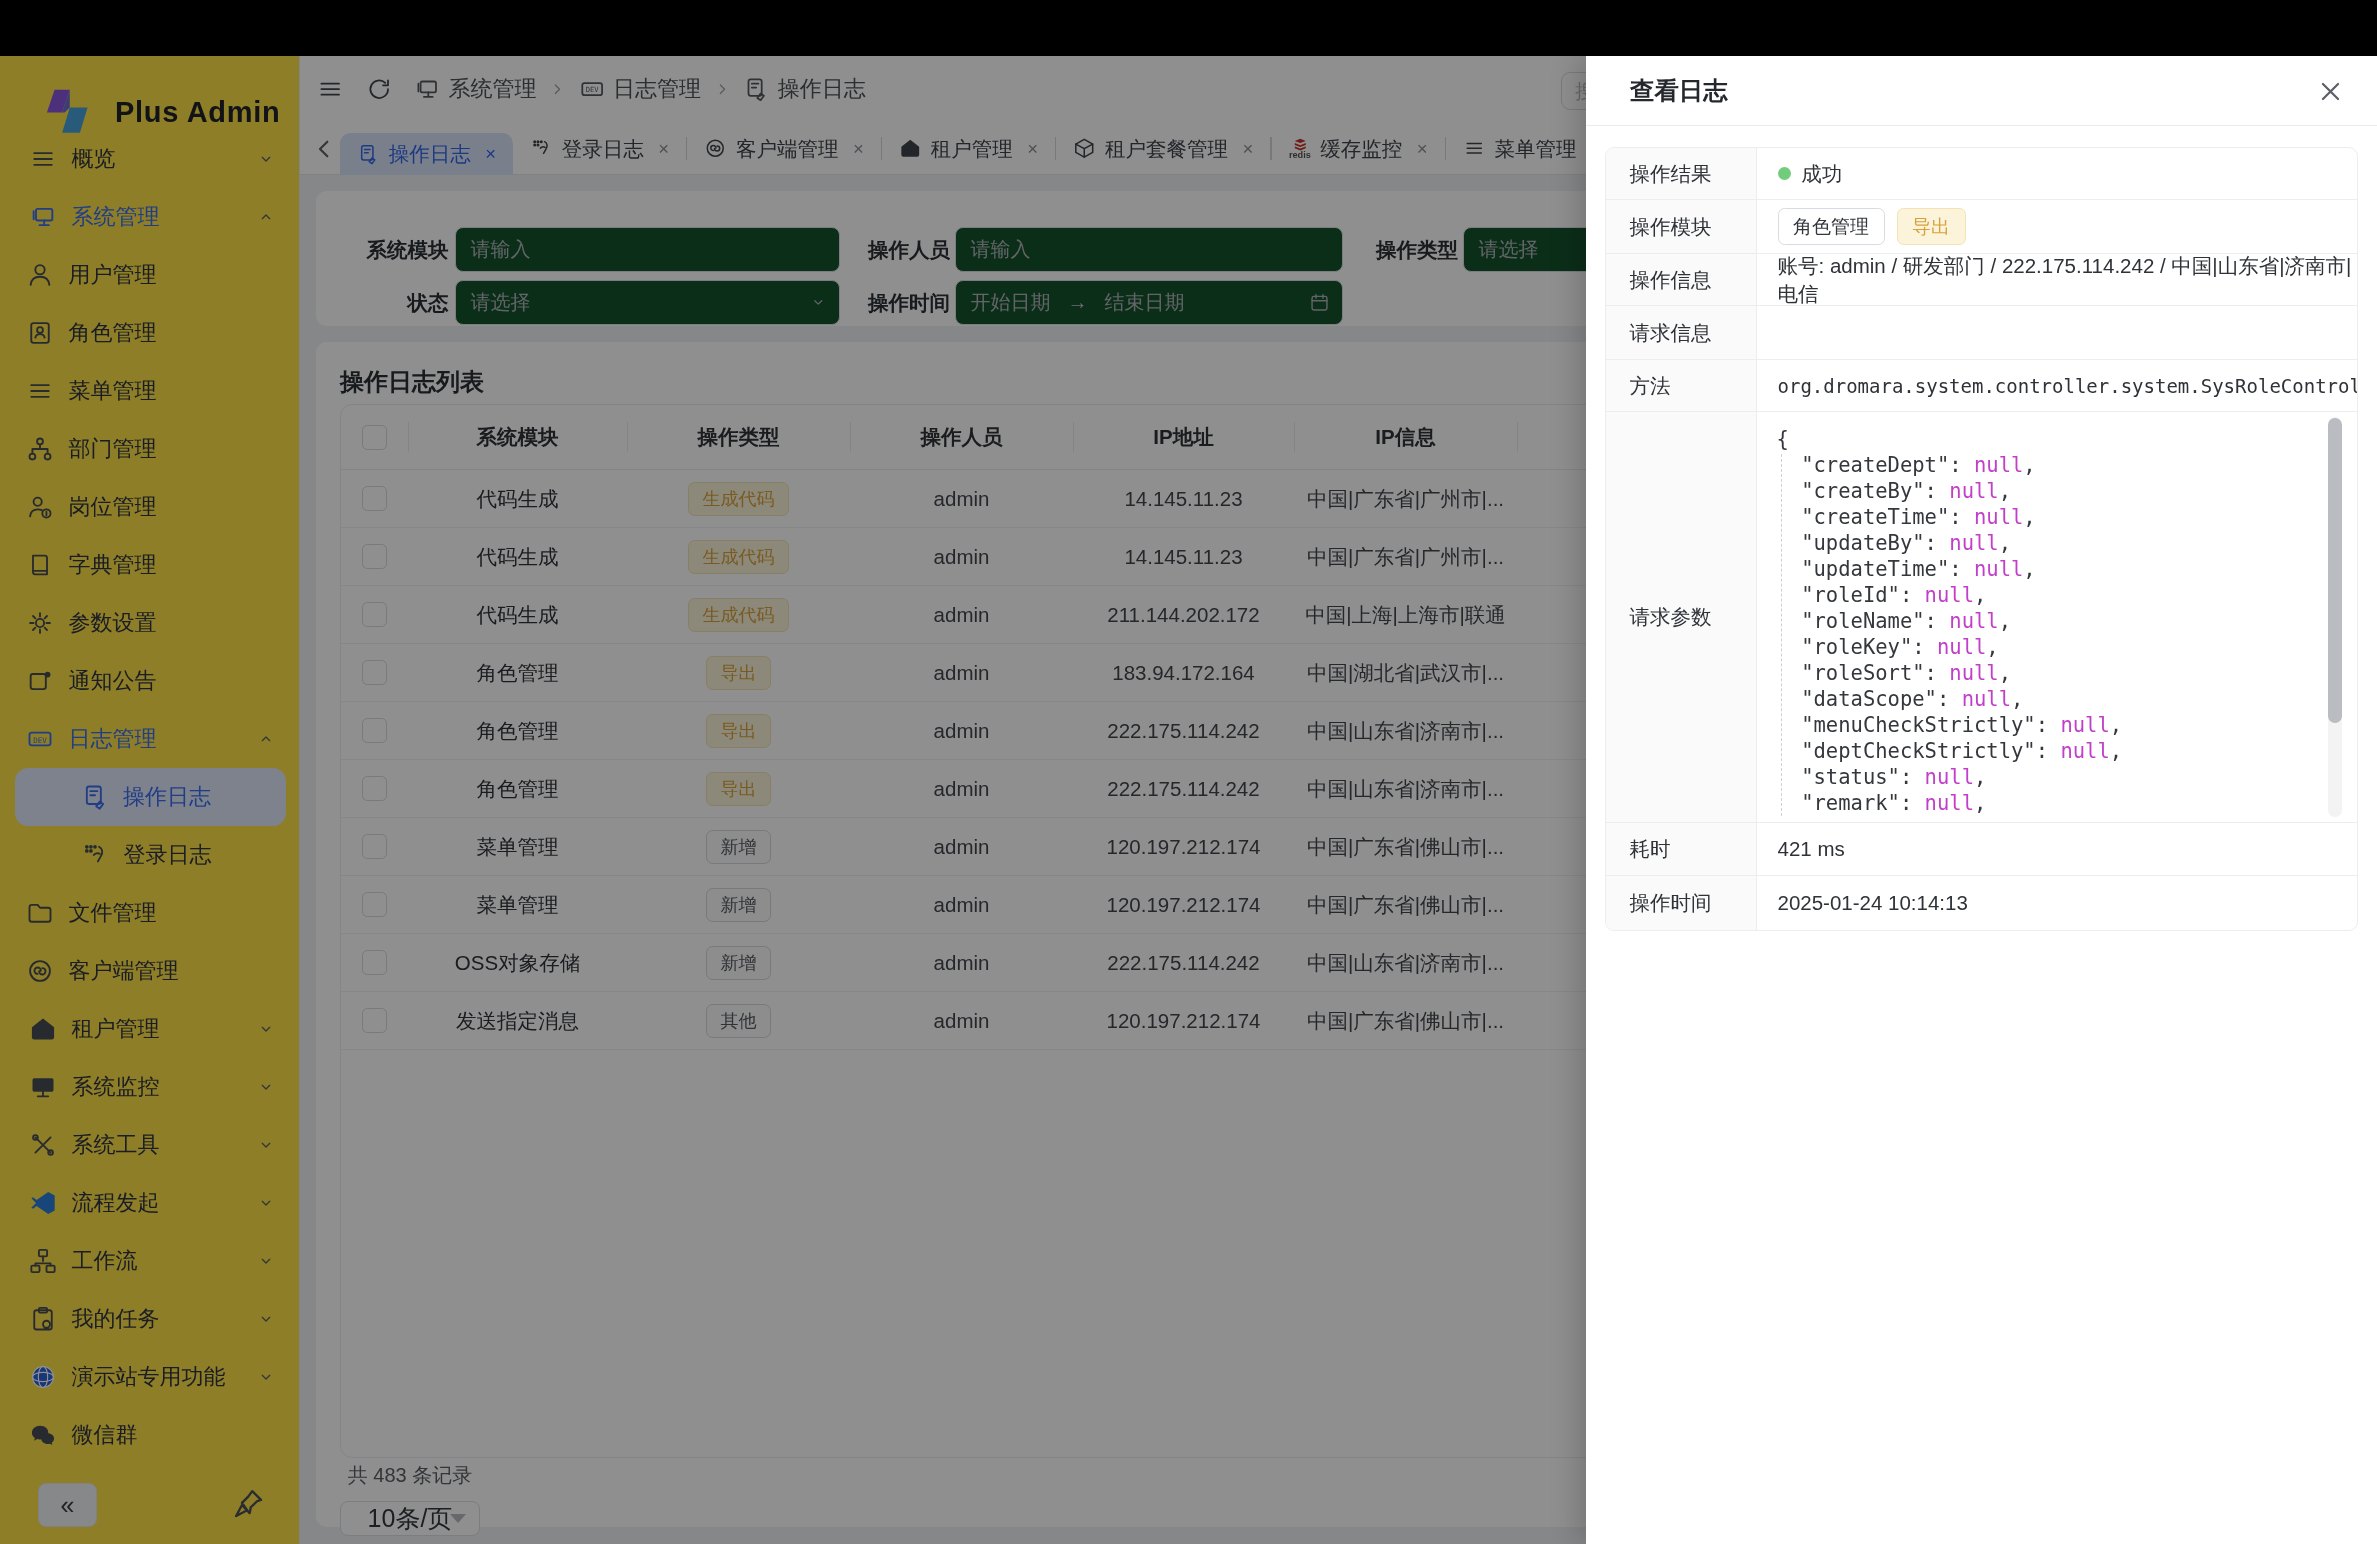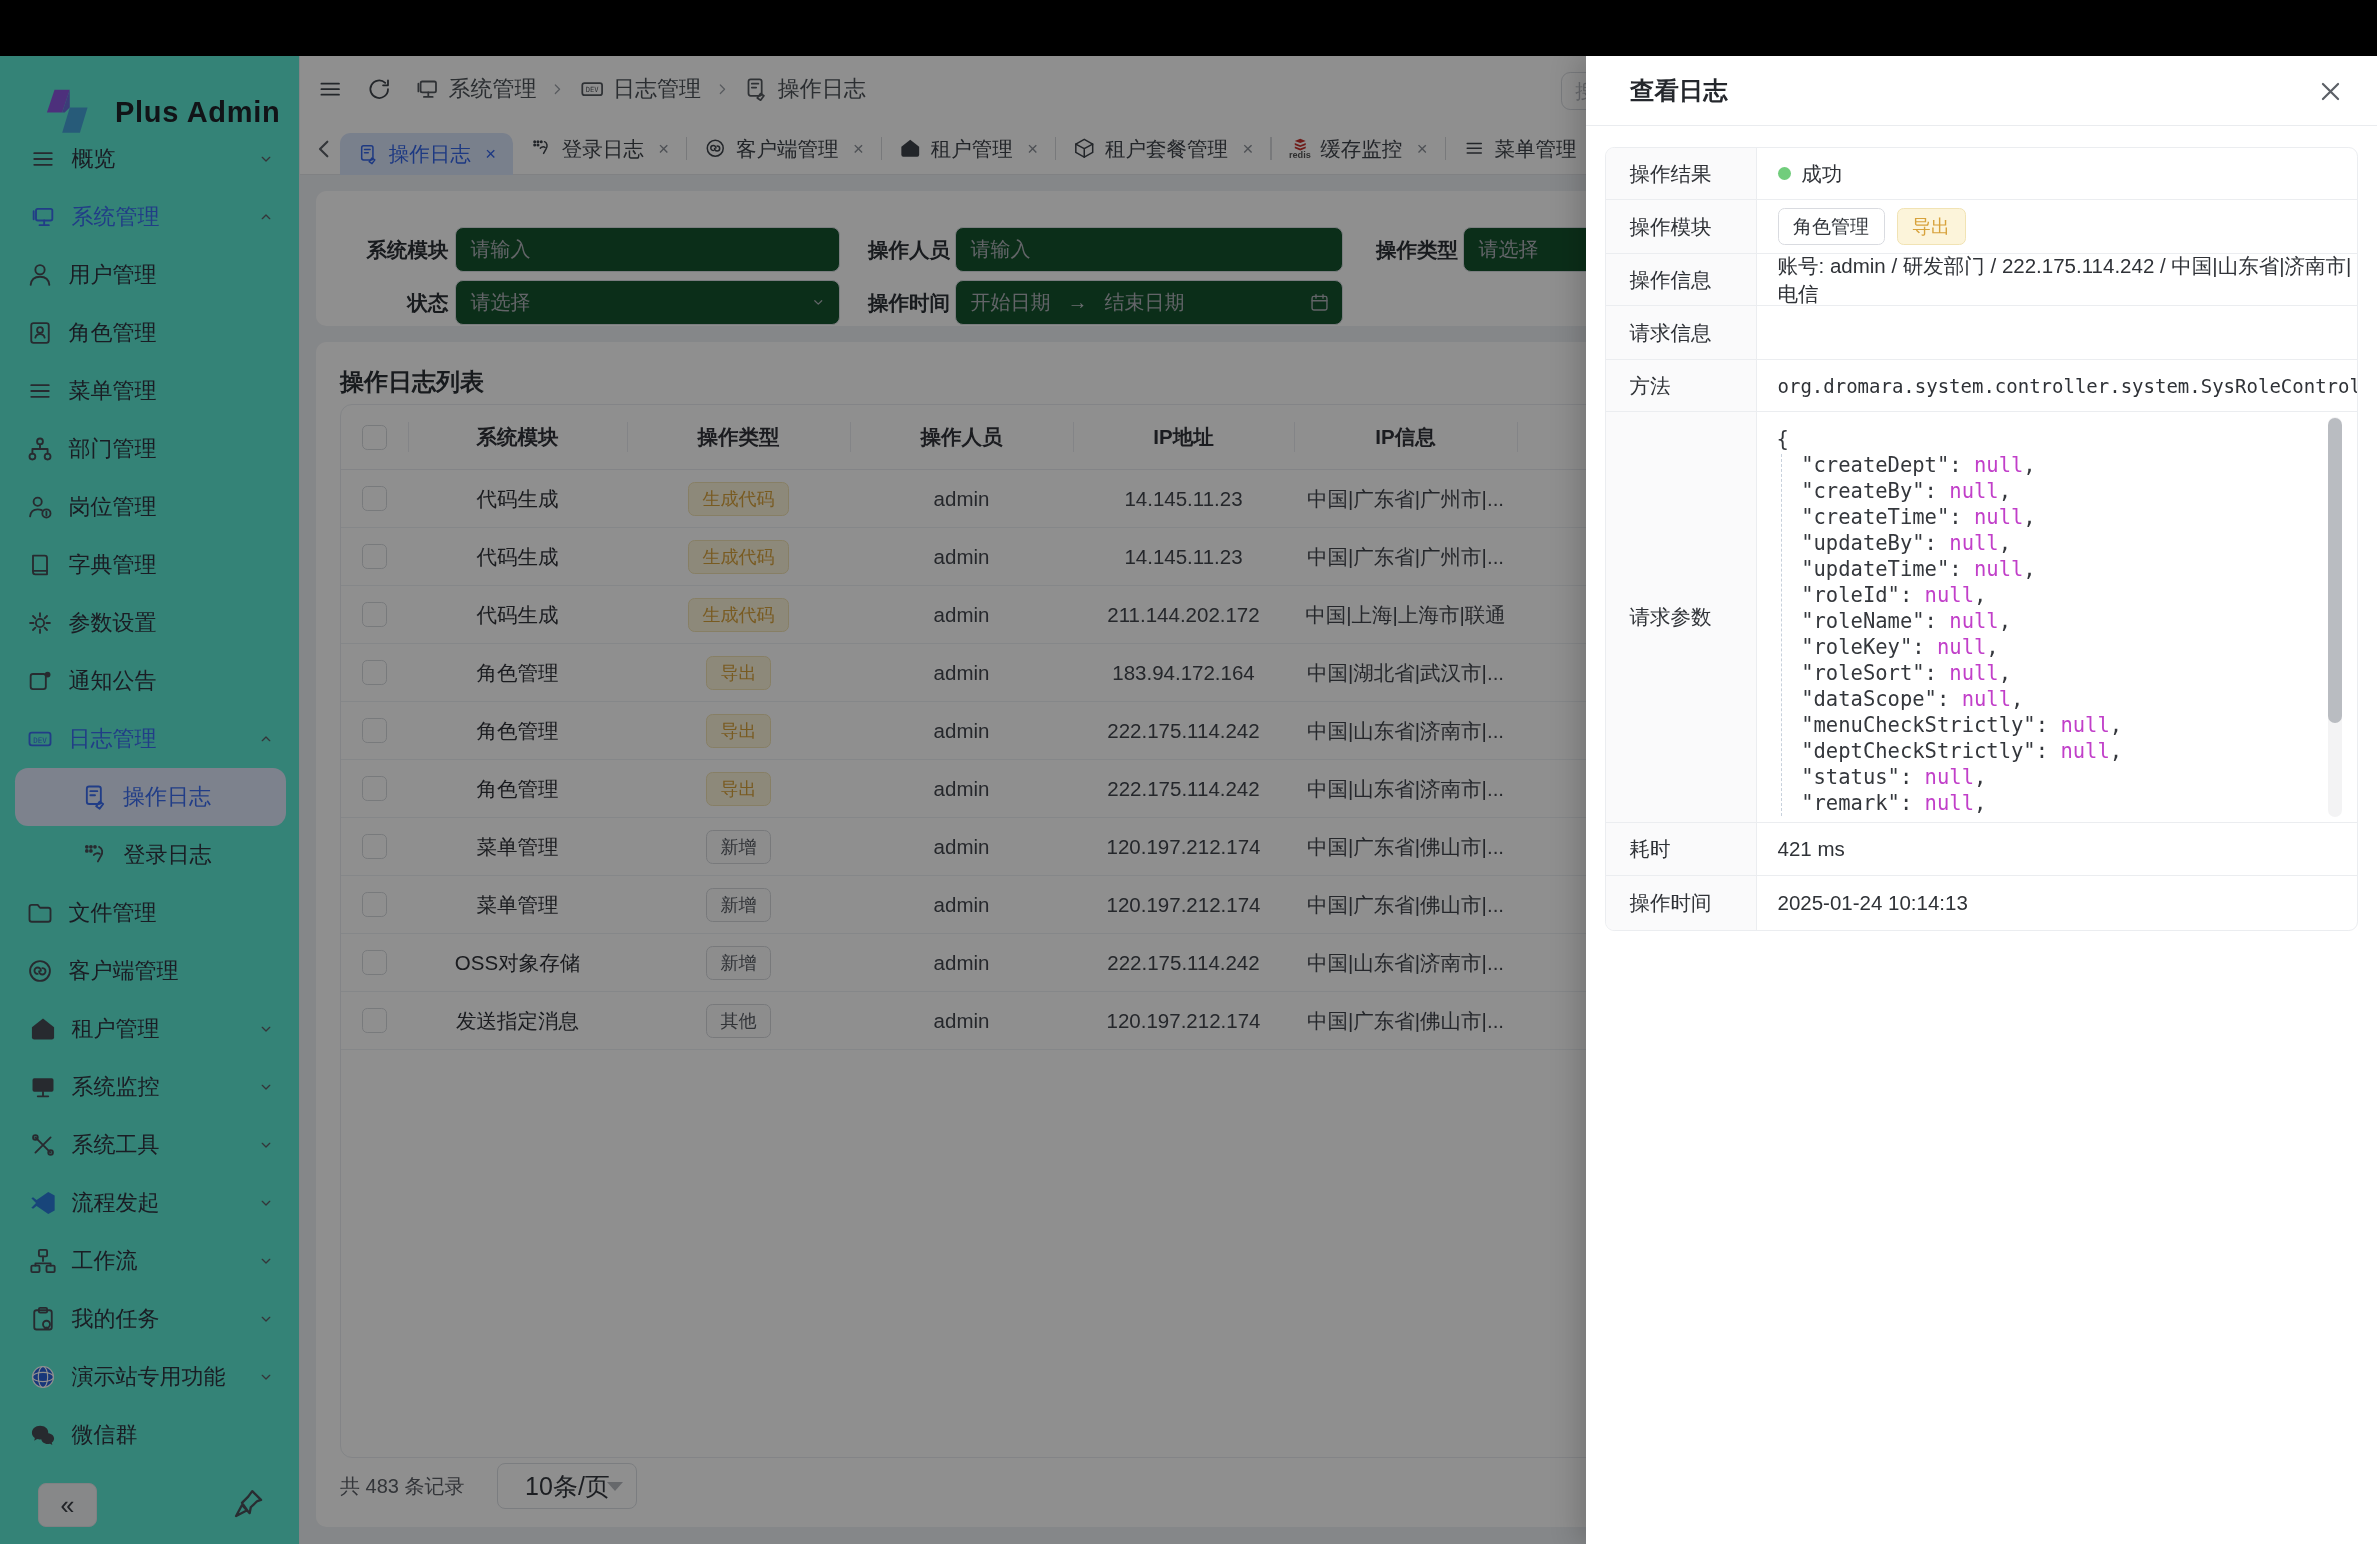--- a/index.html
+++ b/index.html
@@ -5,21 +5,21 @@
   * { margin:0; padding:0; box-sizing:border-box; }
   html,body { width:2377px; height:1544px; overflow:hidden; background:#000;
     font-family:"Liberation Sans","DejaVu Sans",sans-serif; }
   .abs { position:absolute; }
   #stage { position:relative; width:2377px; height:1544px; background:#eef0f4; }
 
   
   #topbar { left:0; top:0; width:2377px; height:56px; background:#000; z-index:5; }
 
   
-  #sidebar { left:0; top:56px; width:300px; height:1488px; background:#5eead4; border-right:1.3px solid #eceef1; z-index:10; }
+  #sidebar { left:0; top:56px; width:300px; height:1488px; background:#fde047; border-right:1.3px solid #eceef1; z-index:10; }
   #logo { position:absolute; left:38px; top:26.4px; display:flex; align-items:center; gap:16px; }
   #logo .logo-badge { width:61px; height:61px; }
   #logo .logo-text { font-size:29px; font-weight:700; color:#1f2329; letter-spacing:0.7px; }
   #nav { position:absolute; left:0; top:74px; width:300px; }
   .nav-item { position:relative; height:58px; display:flex; align-items:center; color:#2f3440; cursor:pointer; }
   .nav-item .nico { width:28px; height:28px; flex:0 0 28px; color:#474c55; display:flex; align-items:center; }
   .nav-item .nico svg { width:28px; height:28px; }
   .nav-item .nlabel { font-size:22px; margin-left:14.5px; white-space:nowrap; }
   .nav-item .nchev { position:absolute; right:24px; color:#5c6067; width:20px; height:20px; }
   .nav-item.lvl0 { padding-left:29px; }
@@ -85,21 +85,21 @@
   .col-oper { width:223px; }
   .col-ip { width:221px; }
   .col-ipinfo { width:223px; }
   .col-rest { flex:1; }
   .cbx { width:25px; height:25px; border:1.3px solid #d6d9de; border-radius:5.3px; background:#fff; }
   .tag { display:inline-flex; align-items:center; height:34px; padding:0 13.2px; border-radius:6.6px; font-size:18px; border:1.3px solid transparent; }
   .tag.warning { color:#d7a23c; background:#fcf4da; border-color:#f1e3b4; }
   .tag.info { color:#585c63; background:#fbfbfc; border-color:#d6d8dc; }
   .mod-cell { color:#303339; }
 
-  #pager { position:absolute; left:24px; bottom:17px; height:48px; display:flex; align-items:center; gap:33px; }
+  #pager { position:absolute; left:24px; bottom:17px; height:48px; display:flex; align-items:center; gap:12px;flex-direction:column; }
   #pager .total { font-size:20px; color:#5b5f66; }
   #page-size { position:relative; width:140px; height:46px; border:1.3px solid #dcdfe4; border-radius:8px;
     display:flex; align-items:center; justify-content:center; font-size:25px; color:#33373d; background:#fff; }
   #page-size .caret { position:absolute; right:13.2px; width:0; height:0; border-left:8px solid transparent; border-right:8px solid transparent; border-top:9.2px solid #b6b9bf; }
 
   
   #overlay { left:0; top:0; width:2377px; height:1544px; background:rgba(0,0,0,0.44); z-index:40; }
   #drawer { left:1586px; top:56px; width:791px; height:1488px; background:#fff; z-index:50; box-shadow:-8px 0 26.4px rgba(0,0,0,0.18); }
   #drawer-titlebar { position:absolute; left:0; top:0; width:100%; height:70px; border-bottom:1.3px solid #eaecef; }
   #drawer-title { position:absolute; left:44px; top:0; line-height:70px; font-size:24.4px; font-weight:600; color:#24272c; }

